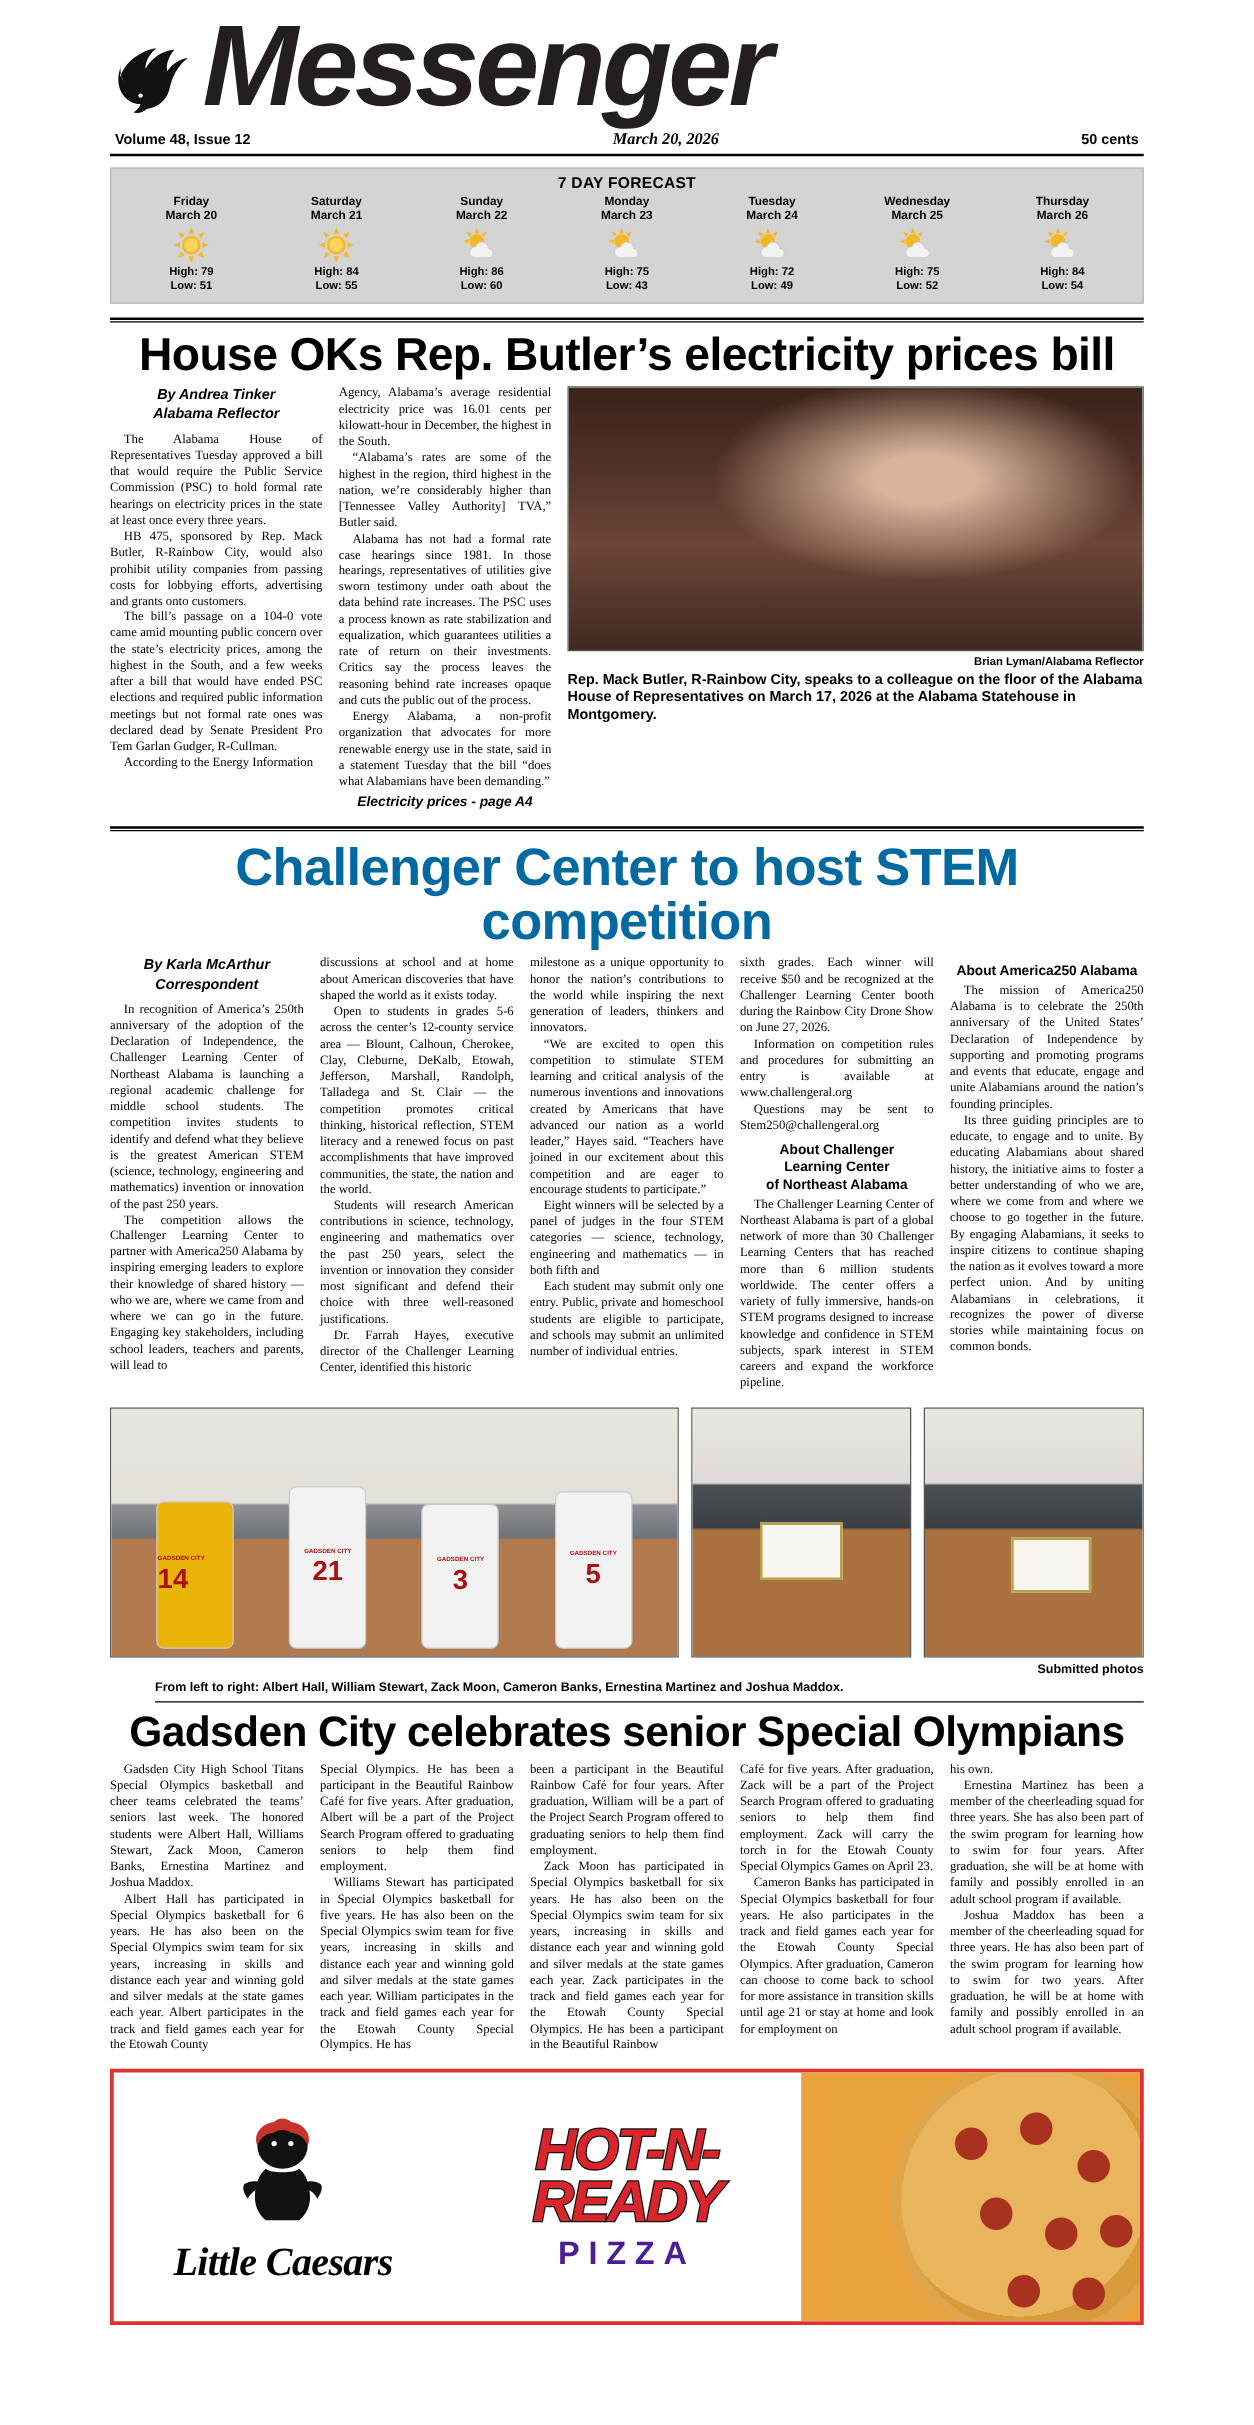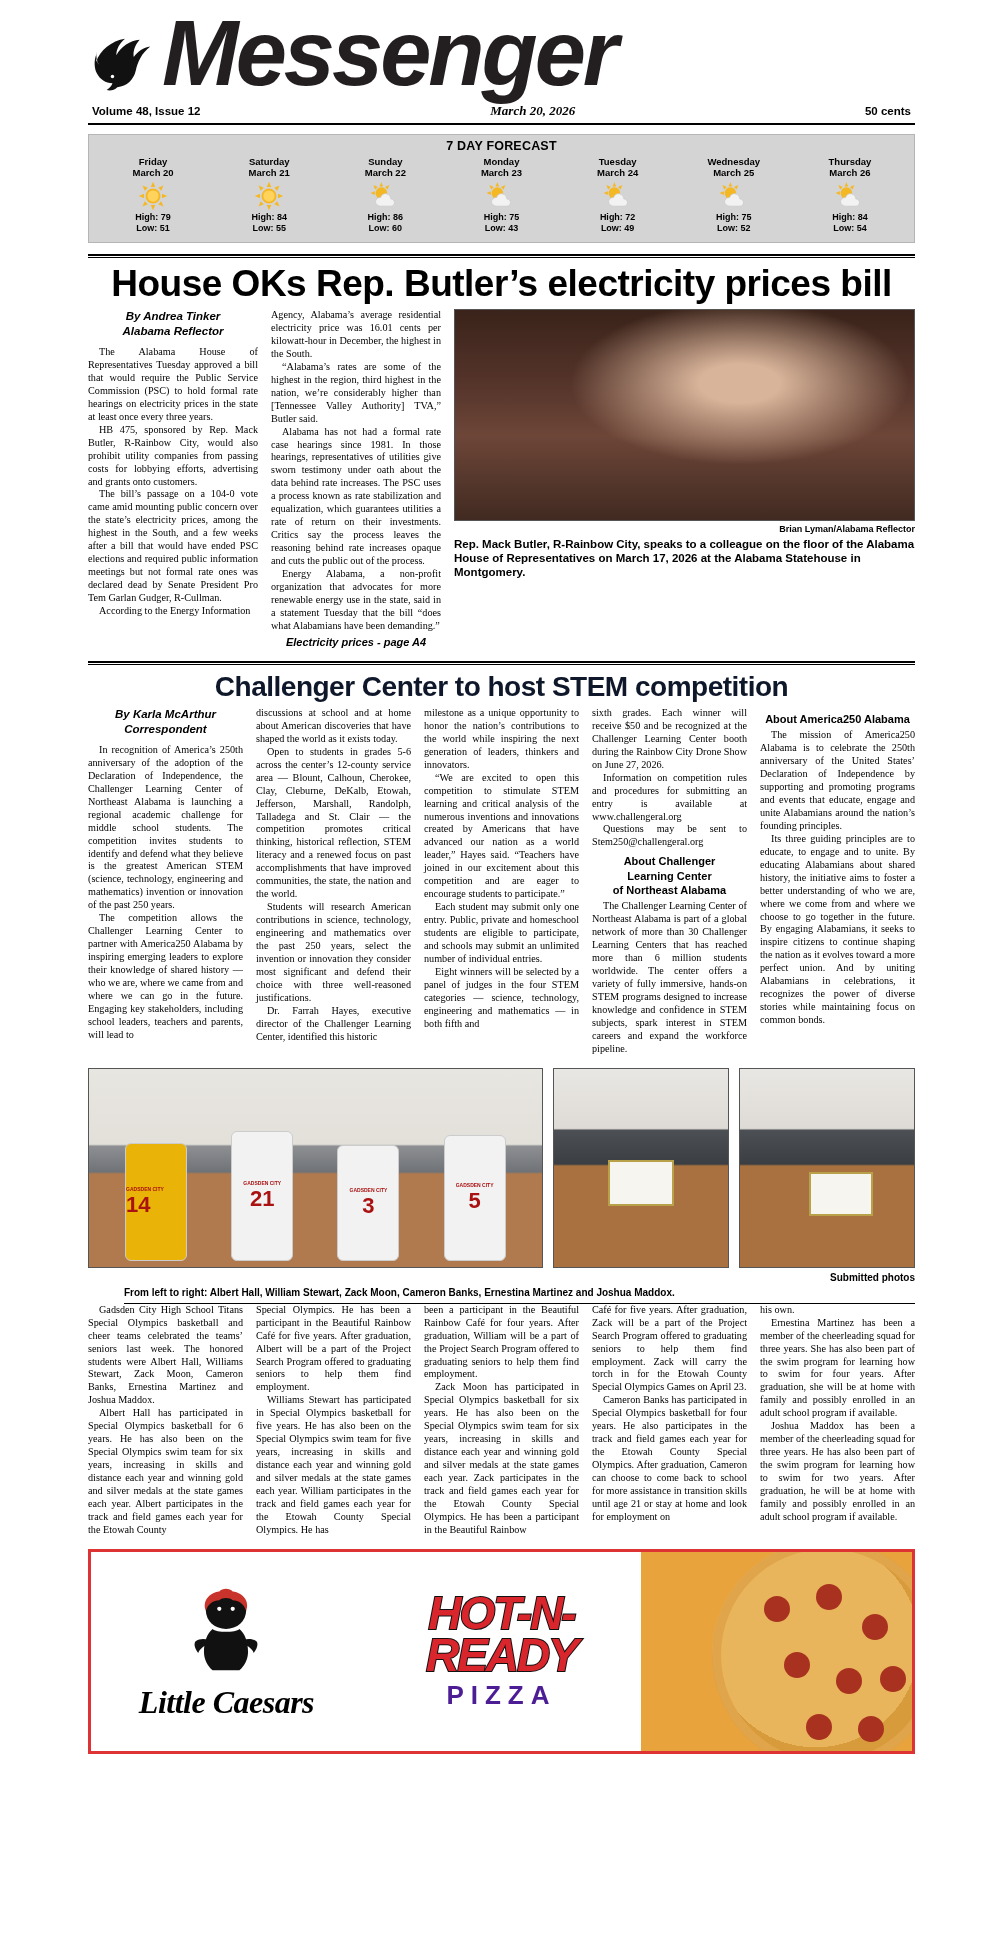--- a/index.html
+++ b/index.html
@@ -60,21 +60,21 @@
 
   h1.head {
     font-family: "Liberation Sans", sans-serif;
     font-weight: bold;
     font-size: 37px;
     line-height: 1.04;
     text-align: center;
     letter-spacing: -.5px;
     margin: 7px 0 6px 0;
   }
-  h1.head.blue { color: #0f172a; font-size: 28px; }
+  h1.head.blue { color: #0369a1; font-size: 42px; }
 
   .byline {
     text-align: center;
     font-family: "Liberation Sans", sans-serif;
     font-weight: bold; font-style: italic;
     font-size: 11.5px; line-height: 1.35;
     margin-bottom: 6px;
   }
 
   
@@ -321,22 +321,22 @@
     </div>
     <div class="col" style="width:168px">
       <p class="noindent">discussions at school and at home about American discoveries that have shaped the world as it exists today.</p>
       <p>Open to students in grades 5-6 across the center’s 12-county service area — Blount, Calhoun, Cherokee, Clay, Cleburne, DeKalb, Etowah, Jefferson, Marshall, Randolph, Talladega and St. Clair — the competition promotes critical thinking, historical reflection, STEM literacy and a renewed focus on past accomplishments that have improved communities, the state, the nation and the world.</p>
       <p>Students will research American contributions in science, technology, engineering and mathematics over the past 250 years, select the invention or innovation they consider most significant and defend their choice with three well-reasoned justifications.</p>
       <p>Dr. Farrah Hayes, executive director of the Challenger Learning Center, identified this historic</p>
     </div>
     <div class="col" style="width:168px">
       <p class="noindent">milestone as a unique opportunity to honor the nation’s contributions to the world while inspiring the next generation of leaders, thinkers and innovators.</p>
       <p>“We are excited to open this competition to stimulate STEM learning and critical analysis of the numerous inventions and innovations created by Americans that have advanced our nation as a world leader,” Hayes said. “Teachers have joined in our excitement about this competition and are eager to encourage students to participate.”</p>
+      <p>Eight winners will be selected by a panel of judges in the four STEM categories — science, technology, engineering and mathematics — in both fifth and</p>
       <p>Each student may submit only one entry. Public, private and homeschool students are eligible to participate, and schools may submit an unlimited number of individual entries.</p>
-      <p>Eight winners will be selected by a panel of judges in the four STEM categories — science, technology, engineering and mathematics — in both fifth and</p>
     </div>
     <div class="col" style="width:168px">
       <p class="noindent">sixth grades. Each winner will receive $50 and be recognized at the Challenger Learning Center booth during the Rainbow City Drone Show on June 27, 2026.</p>
       <p>Information on competition rules and procedures for submitting an entry is available at www.challengeral.org</p>
       <p>Questions may be sent to Stem250@challengeral.org</p>
       <div class="subhead">
         <div>About Challenger</div>
         <div>Learning Center</div>
         <div>of Northeast Alabama</div>
       </div>
@@ -378,20 +378,21 @@
       <div style="position:absolute;left:50%;top:46%;transform:translateX(-50%);width:66px;height:46px;background:#f7f5ef;border:2px solid #b9a14a"></div>
     </div>
     <div class="photo" style="flex:1;height:200px;position:relative">
       <div class="ph-gym2"></div>
       <div style="position:absolute;left:58%;top:52%;transform:translateX(-50%);width:64px;height:44px;background:#f7f5ef;border:2px solid #b9a14a"></div>
     </div>
   </div>
   <div class="caption-small" style="text-align:right">Submitted photos</div>
   <div class="caption-small" style="text-align:left;border-bottom:1.5px solid #000;padding-bottom:5px">From left to right: Albert Hall, William Stewart, Zack Moon, Cameron Banks, Ernestina Martinez and Joshua Maddox.</div>
 
+  <h1 class="head" style="font-size:34px">Gadsden City celebrates senior Special Olympians</h1>
   <div class="cols">
     <div class="col" style="width:168px">
       <p>Gadsden City High School Titans Special Olympics basketball and cheer teams celebrated the teams’ seniors last week. The honored students were Albert Hall, Williams Stewart, Zack Moon, Cameron Banks, Ernestina Martinez and Joshua Maddox.</p>
       <p>Albert Hall has participated in Special Olympics basketball for 6 years. He has also been on the Special Olympics swim team for six years, increasing in skills and distance each year and winning gold and silver medals at the state games each year. Albert participates in the track and field games each year for the Etowah County</p>
     </div>
     <div class="col" style="width:168px">
       <p class="noindent">Special Olympics. He has been a participant in the Beautiful Rainbow Café for five years. After graduation, Albert will be a part of the Project Search Program offered to graduating seniors to help them find employment.</p>
       <p>Williams Stewart has participated in Special Olympics basketball for five years. He has also been on the Special Olympics swim team for five years, increasing in skills and distance each year and winning gold and silver medals at the state games each year. William participates in the track and field games each year for the Etowah County Special Olympics. He has</p>
     </div>
     <div class="col" style="width:168px">

